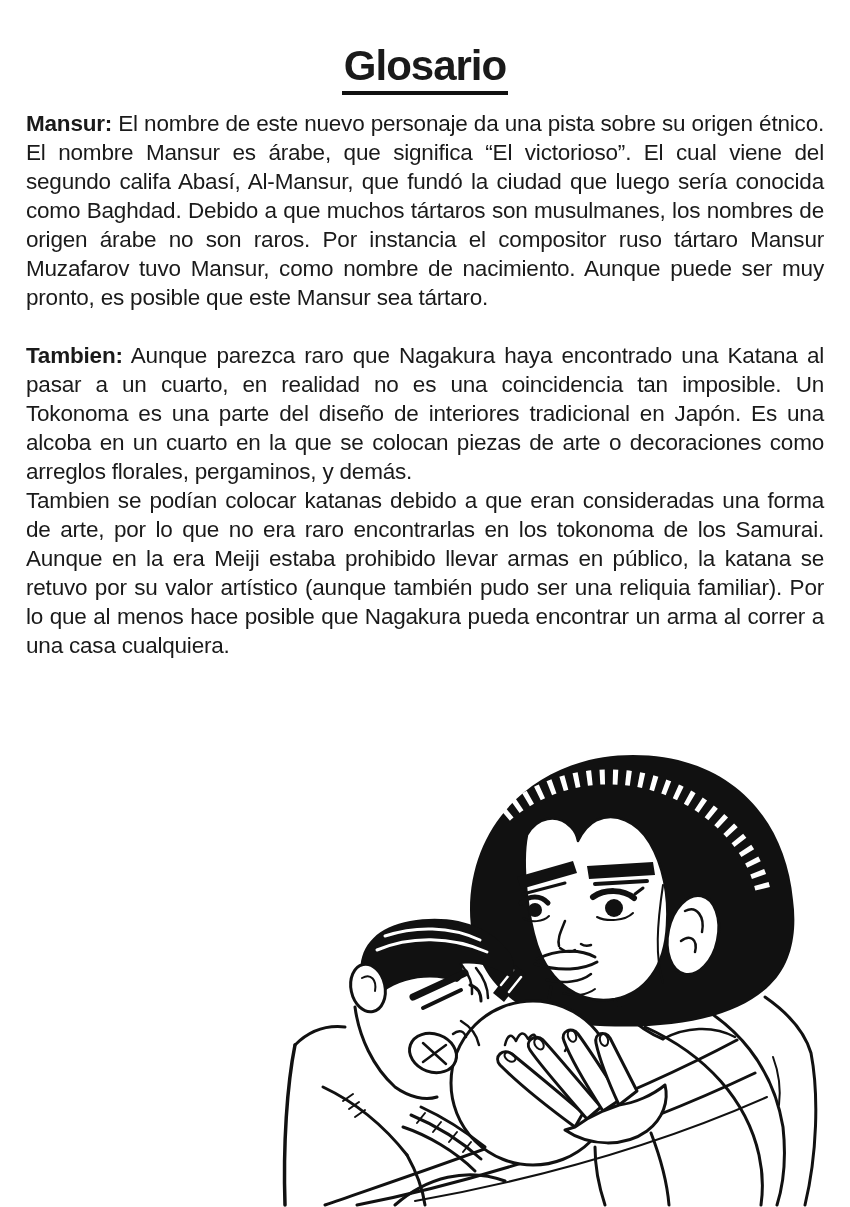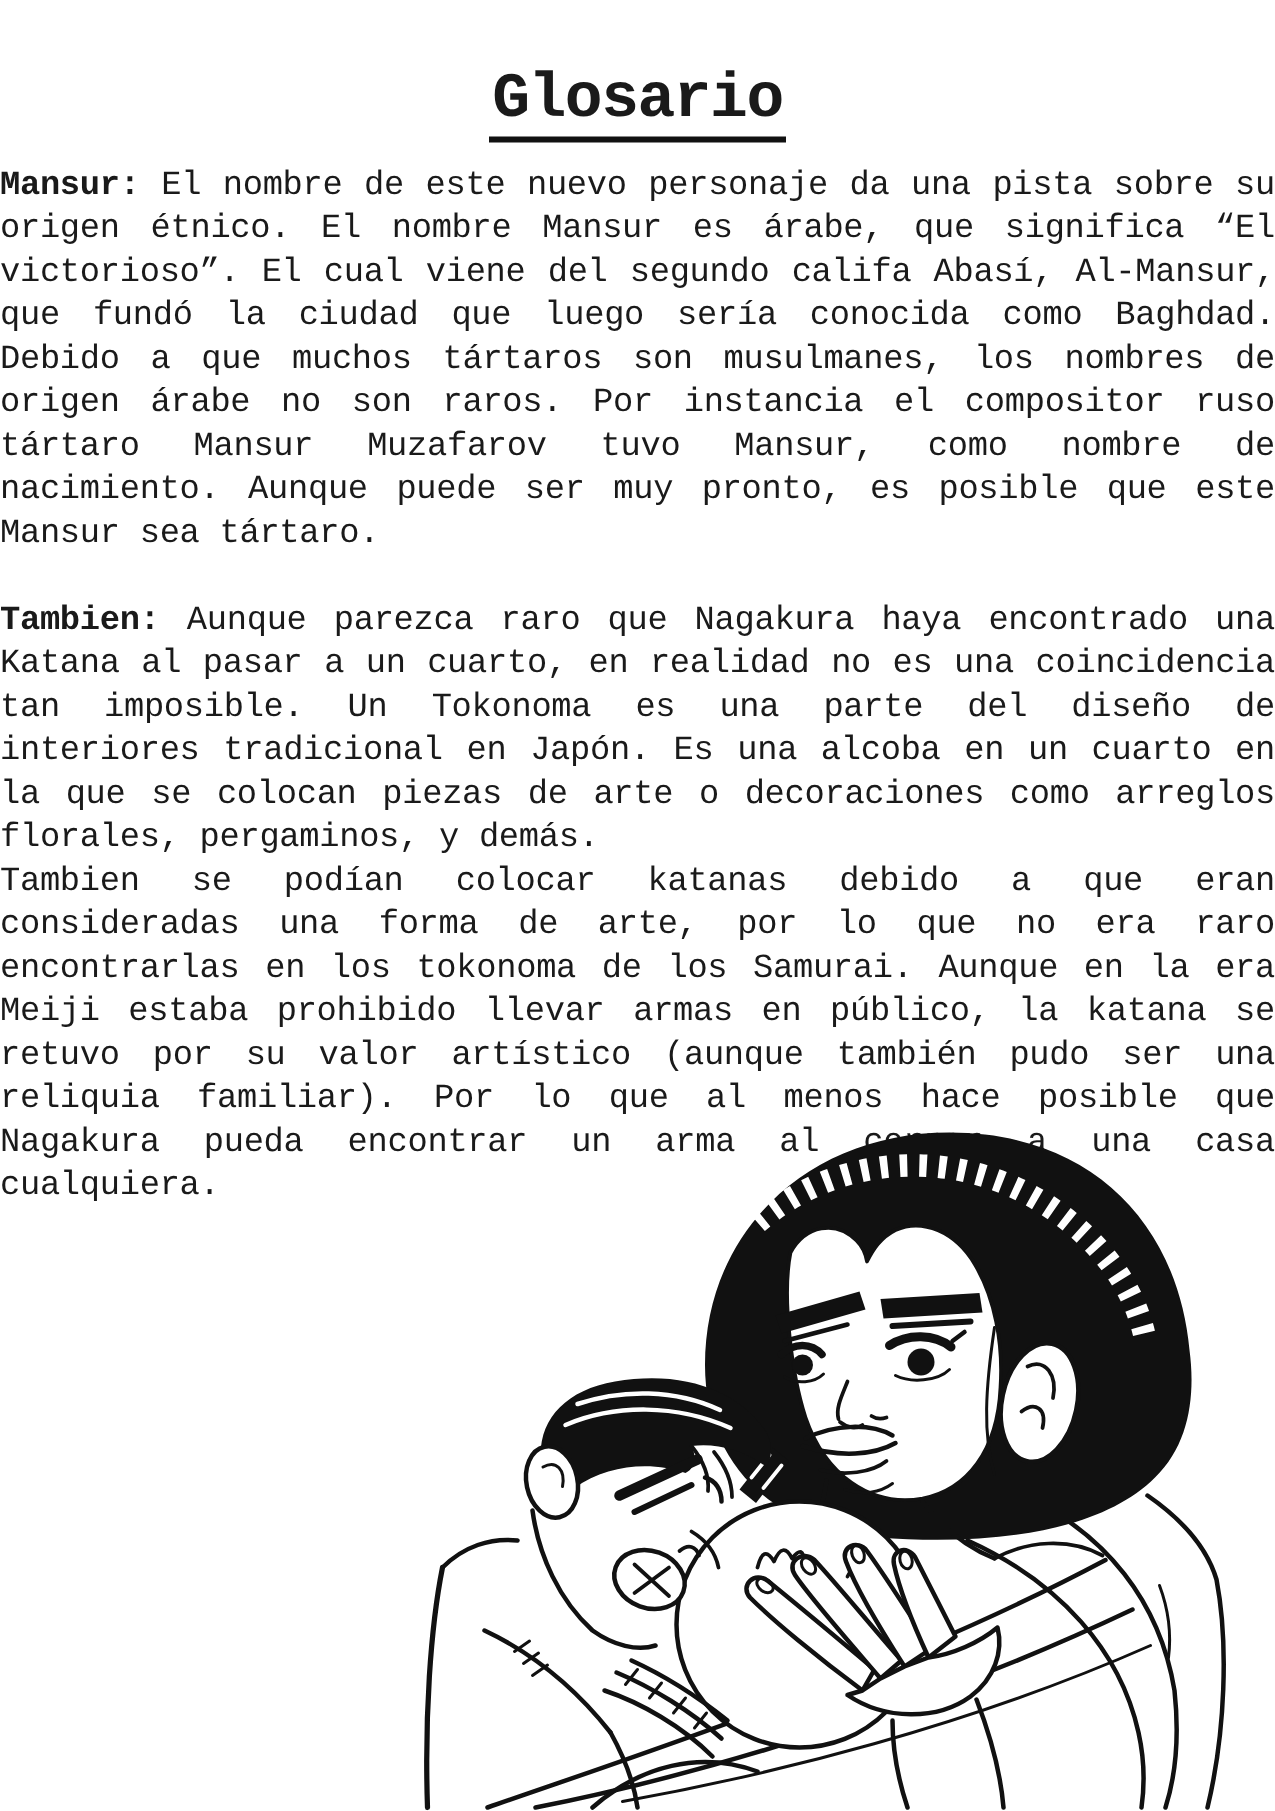--- a/index.html
+++ b/index.html
@@ -9,38 +9,37 @@
     background: #ffffff;
     color: #1a1a1a;
     font-family: "Liberation Sans", sans-serif;
     position: relative;
     overflow: hidden;
   }
   .page {
     width: 850px;
     height: 907px;
     position: relative;
-    font-family: Liberation Mono, monospace;
   }
   .title-wrap {
     text-align: center;
     padding-top: 44px;
     margin-bottom: 14px;
   }
   .title {
     display: inline-block;
     font-size: 42px;
     font-weight: bold;
     letter-spacing: -1px;
     line-height: 1.05;
     border-bottom: 4px solid #111;
     padding: 0 2px 3px 2px;
   }
   .body-text {
-    padding: 0 0;
+    padding: 0 26px;
     font-size: 22.5px;
     line-height: 29px;
     text-align: justify;
     letter-spacing: -0.2px;
   }
   .entry { margin: 0 0 29px 0; }
   .entry:last-child { margin-bottom: 0; }
   .term { font-weight: bold; }
   .illustration {
     position: absolute;

